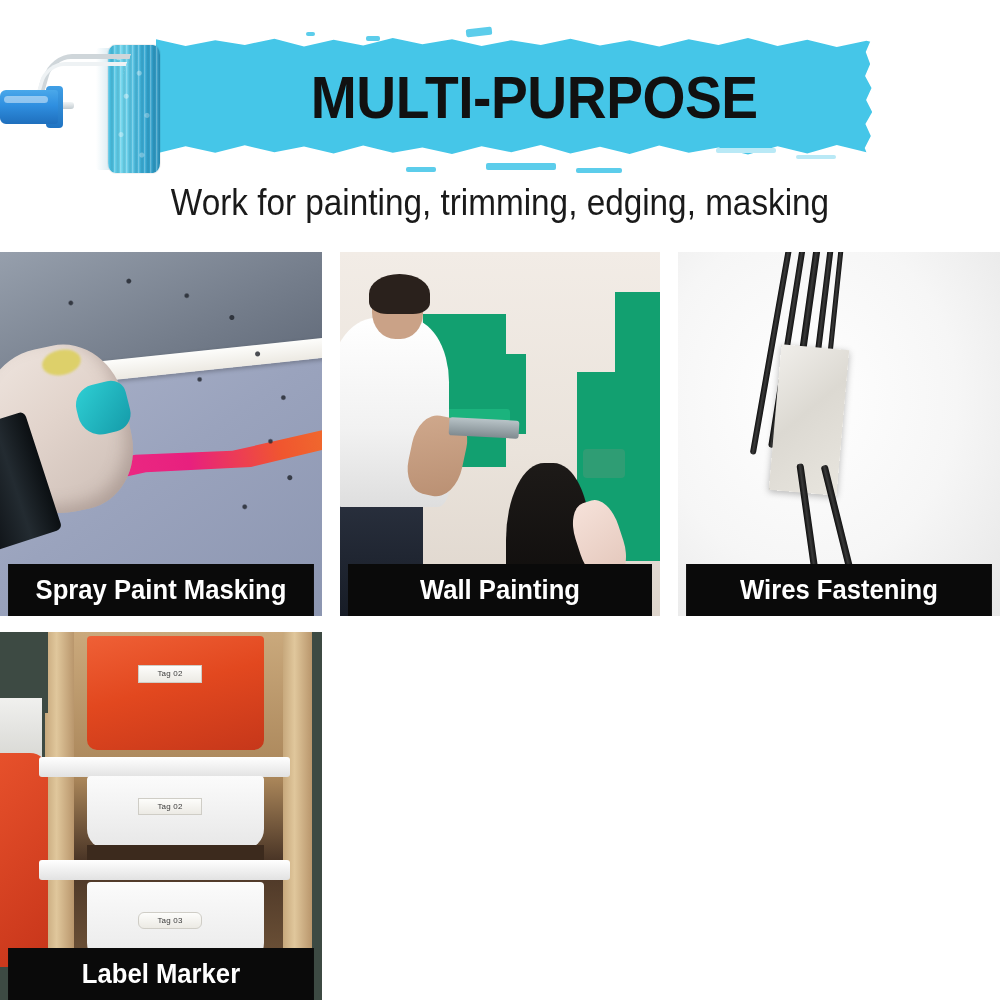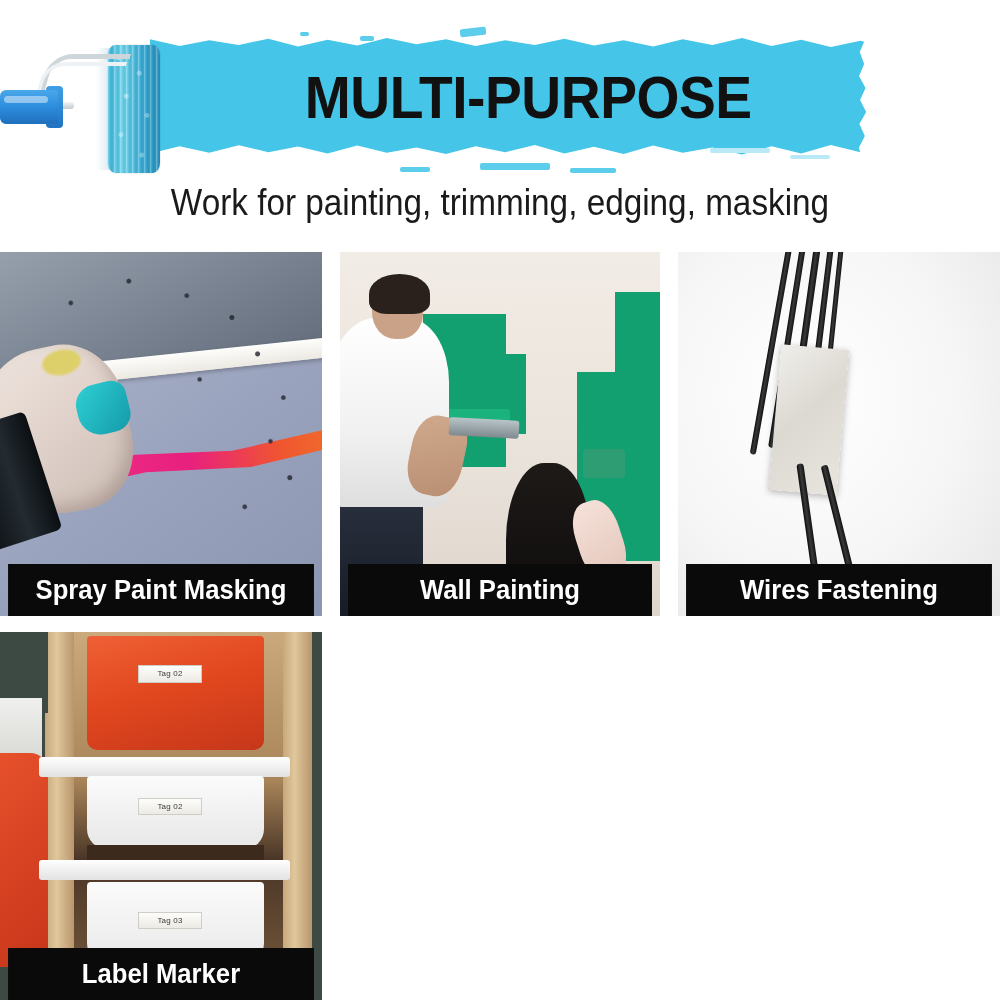--- a/index.html
+++ b/index.html
@@ -22,21 +22,21 @@
   
   .header {
     position: absolute;
     left: 0; top: 0;
     width: 1000px;
     height: 248px;
   }
 
   .banner-wrap {
     position: absolute;
-    left: 150px;
+    left: 156px;
     top: 22px;
     width: 740px;
     height: 150px;
     text-decoration: underline;
   }
 
   .banner-stroke {
     position: absolute;
     inset: 0;
     background: #45c6e8;
@@ -518,21 +518,21 @@
     display: flex;
     align-items: center;
     justify-content: center;
     font-family: "Liberation Sans Narrow", "Liberation Sans", sans-serif;
     font-size: 8px;
     color: #3a3a3a;
     letter-spacing: .2px;
   }
   .tag-a { left: 43%; top: 9%;  width: 19%; height: 4.2%; }
   .tag-b { left: 43%; top: 45%; width: 19%; height: 4.2%; }
-  .tag-c { left: 43%; top: 76%; width: 19%; height: 4.2%; }
+  .tag-c { left: 43%; top: 76%; width: 19%; height: 4.2%; border-radius: 6px; }
 
   
   .p5-bg {
     position: absolute; inset: 0;
     background: linear-gradient(180deg, #efefef 0%, #e8e8e8 22%, #f4f4f4 100%);
   }
   .p5-top {
     position: absolute; left: -8%; top: 8%;
     width: 116%; height: 38%;
     background: linear-gradient(120deg, #ddc49b 0%, #d3b88e 50%, #c8ab7e 100%);

